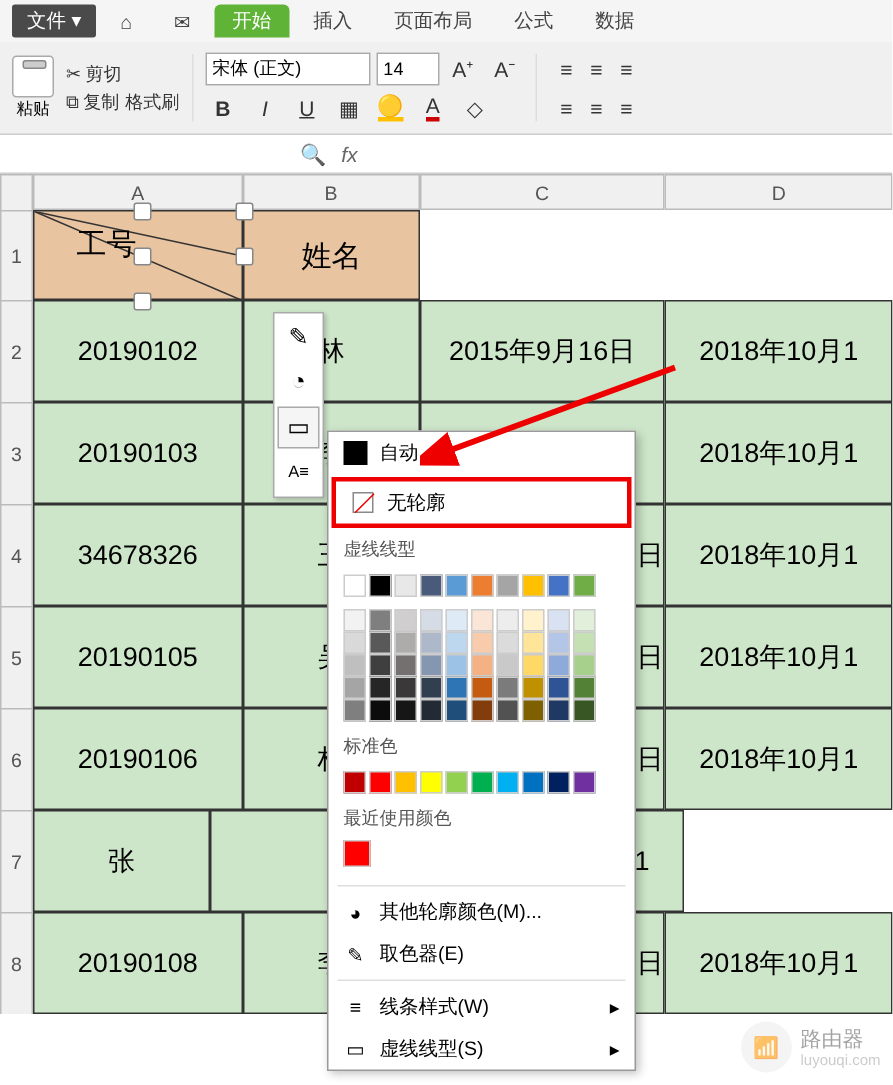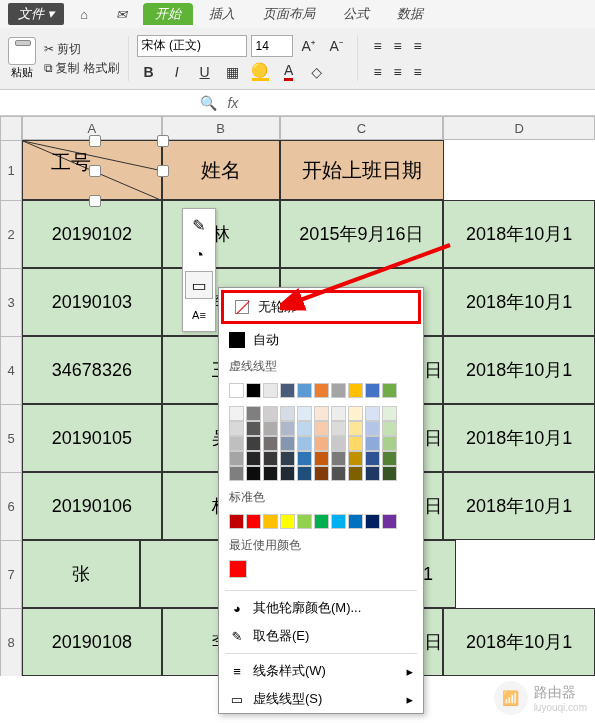--- a/index.html
+++ b/index.html
@@ -1,19 +1,19 @@
 <!DOCTYPE html>
 <html><head>
 <meta charset="utf-8">
 <style>
 * { box-sizing: border-box; margin: 0; padding: 0; font-family: "Microsoft YaHei", sans-serif; }
 body { background: #fff; width: 595px; height: 723px; overflow: hidden; position: relative; }
 
 
-.tabs { display: flex; background: #f5f5f5; height: 28px; align-items: center; gap: 4px; padding-left: 8px; font-size: 13px; font-style: italic; }
+.tabs { display: flex; background: #f5f5f5; height: 28px; align-items: center; gap: 4px; padding-left: 8px; font-size: 13px; }
 .file-tab { background: #4a4a4a; color: #fff; padding: 2px 10px; border-radius: 2px; }
 .tab { padding: 2px 12px; color: #444; }
 .tab.active { background: #5fb336; color: #fff; border-radius: 4px 4px 0 0; }
 
 .ribbon { display: flex; background: #f0f0f0; height: 62px; border-bottom: 1px solid #ccc; padding: 4px 8px; gap: 8px; align-items: center; }
 .ribbon-group { display: flex; flex-direction: column; gap: 2px; }
 .ribbon-row { display: flex; gap: 4px; align-items: center; }
 .paste-btn { display: flex; flex-direction: column; align-items: center; font-size: 11px; }
 .paste-icon { width: 28px; height: 28px; background: #fff; border: 1px solid #aaa; border-radius: 3px; position: relative; }
 .paste-icon::before { content: ""; position: absolute; top: 2px; left: 6px; width: 14px; height: 4px; border: 1px solid #888; background: #ccc; border-radius: 2px; }
@@ -175,21 +175,20 @@
             <line x1="0" y1="0" x2="140" y2="30" stroke="#333"></line>
           </svg>
         <span class="diag-lbl1">工号</span>
         <div class="selection-handle" style="left:66px;top:-6px"></div>
         <div class="selection-handle" style="left:134px;top:-6px"></div>
         <div class="selection-handle" style="left:66px;top:24px"></div>
         <div class="selection-handle" style="left:134px;top:24px"></div>
         <div class="selection-handle" style="left:66px;top:54px"></div>
       </div>
       <div class="cell header colB">姓名</div>
-      <div class="cell header colC">开始上班日期</div>
     </div>
   <div class="data-row">
         <div class="cell body colA">20190102</div>
         <div class="cell body colB">林</div>
         <div class="cell body colC">2015年9月16日</div>
         <div class="cell body colD">2018年10月1</div>
       </div>
       <div class="data-row">
         <div class="cell body colA">20190103</div>
         <div class="cell body colB">李</div>
@@ -229,29 +228,29 @@
 </div>
 
 <div class="mini-tb">
   <button>✎</button>
   <button>◔</button>
   <button class="active">▭</button>
   <button style="font-size:11px">A≡</button>
 </div>
 
 <div class="color-popup">
+  <div class="popup-item">
+    <span class="popup-icon" style="background:#000"></span>
+    <span>自动</span>
+  </div>
   <div class="popup-item hl-red">
     <span class="popup-icon">
         <span class="no-outline-icon"></span>
       </span>
     <span>无轮廓</span>
-  </div>
-  <div class="popup-item">
-    <span class="popup-icon" style="background:#000"></span>
-    <span>自动</span>
   </div>
   <div class="popup-section-label">虚线线型</div>
   <div class="swatch-grid" id="theme-row">
       <div class="swatch" style="background: rgb(255, 255, 255);"></div>
       <div class="swatch" style="background: rgb(0, 0, 0);"></div>
       <div class="swatch" style="background: rgb(232, 232, 232);"></div>
       <div class="swatch" style="background: rgb(74, 90, 122);"></div>
       <div class="swatch" style="background: rgb(91, 155, 213);"></div>
       <div class="swatch" style="background: rgb(237, 125, 49);"></div>
       <div class="swatch" style="background: rgb(165, 165, 165);"></div>

